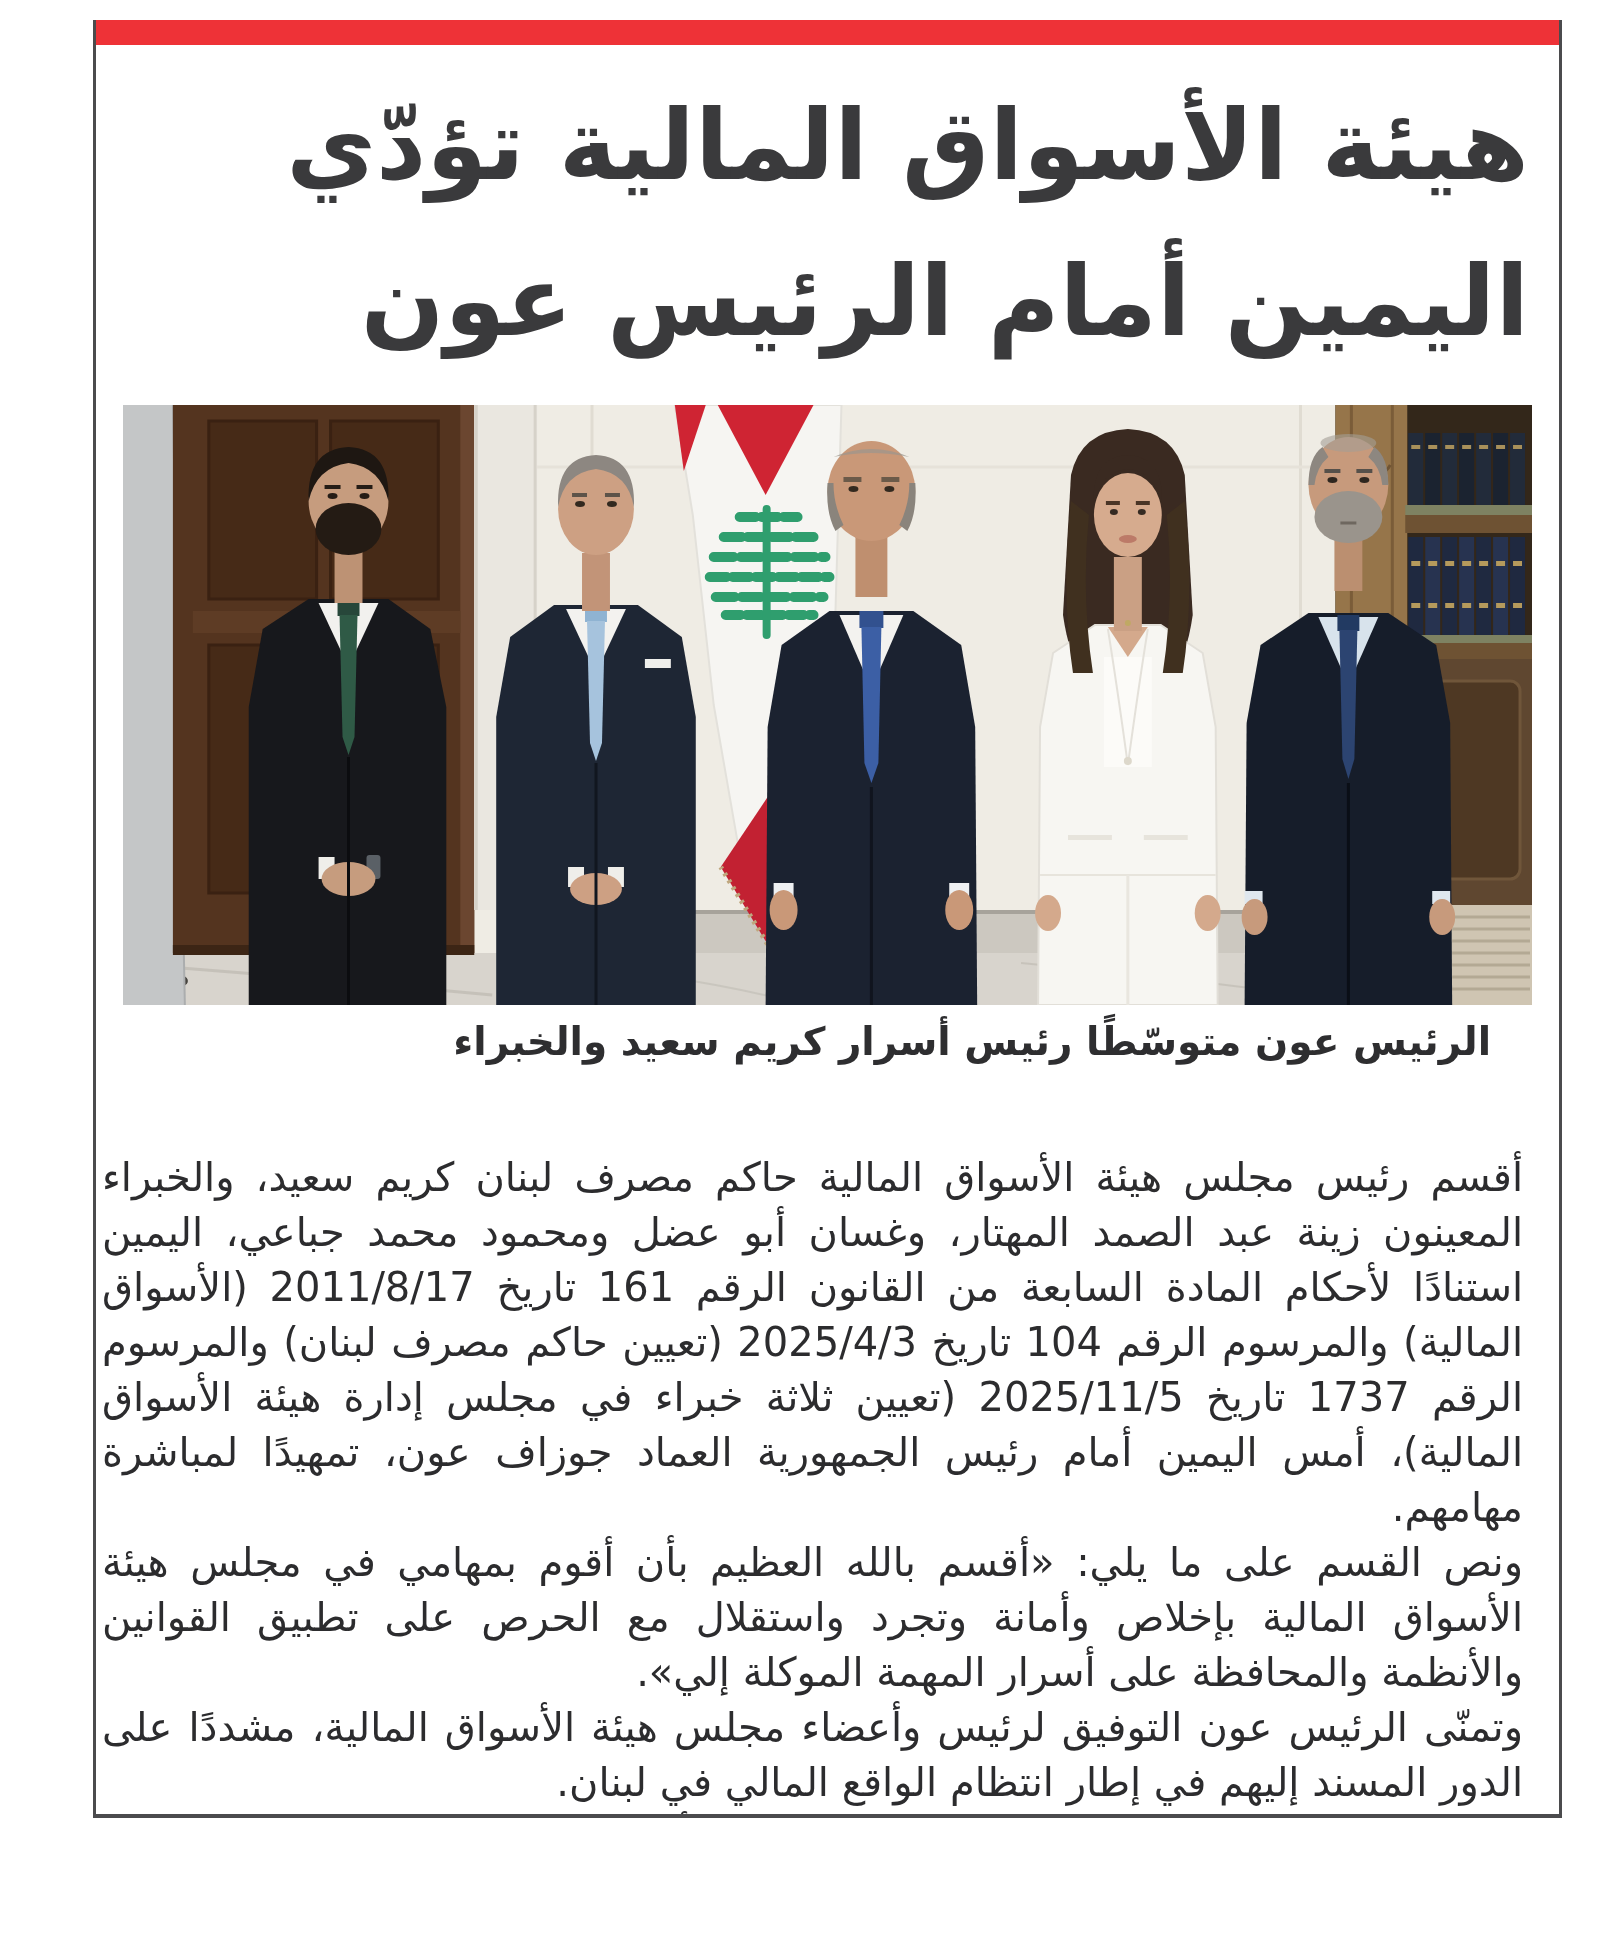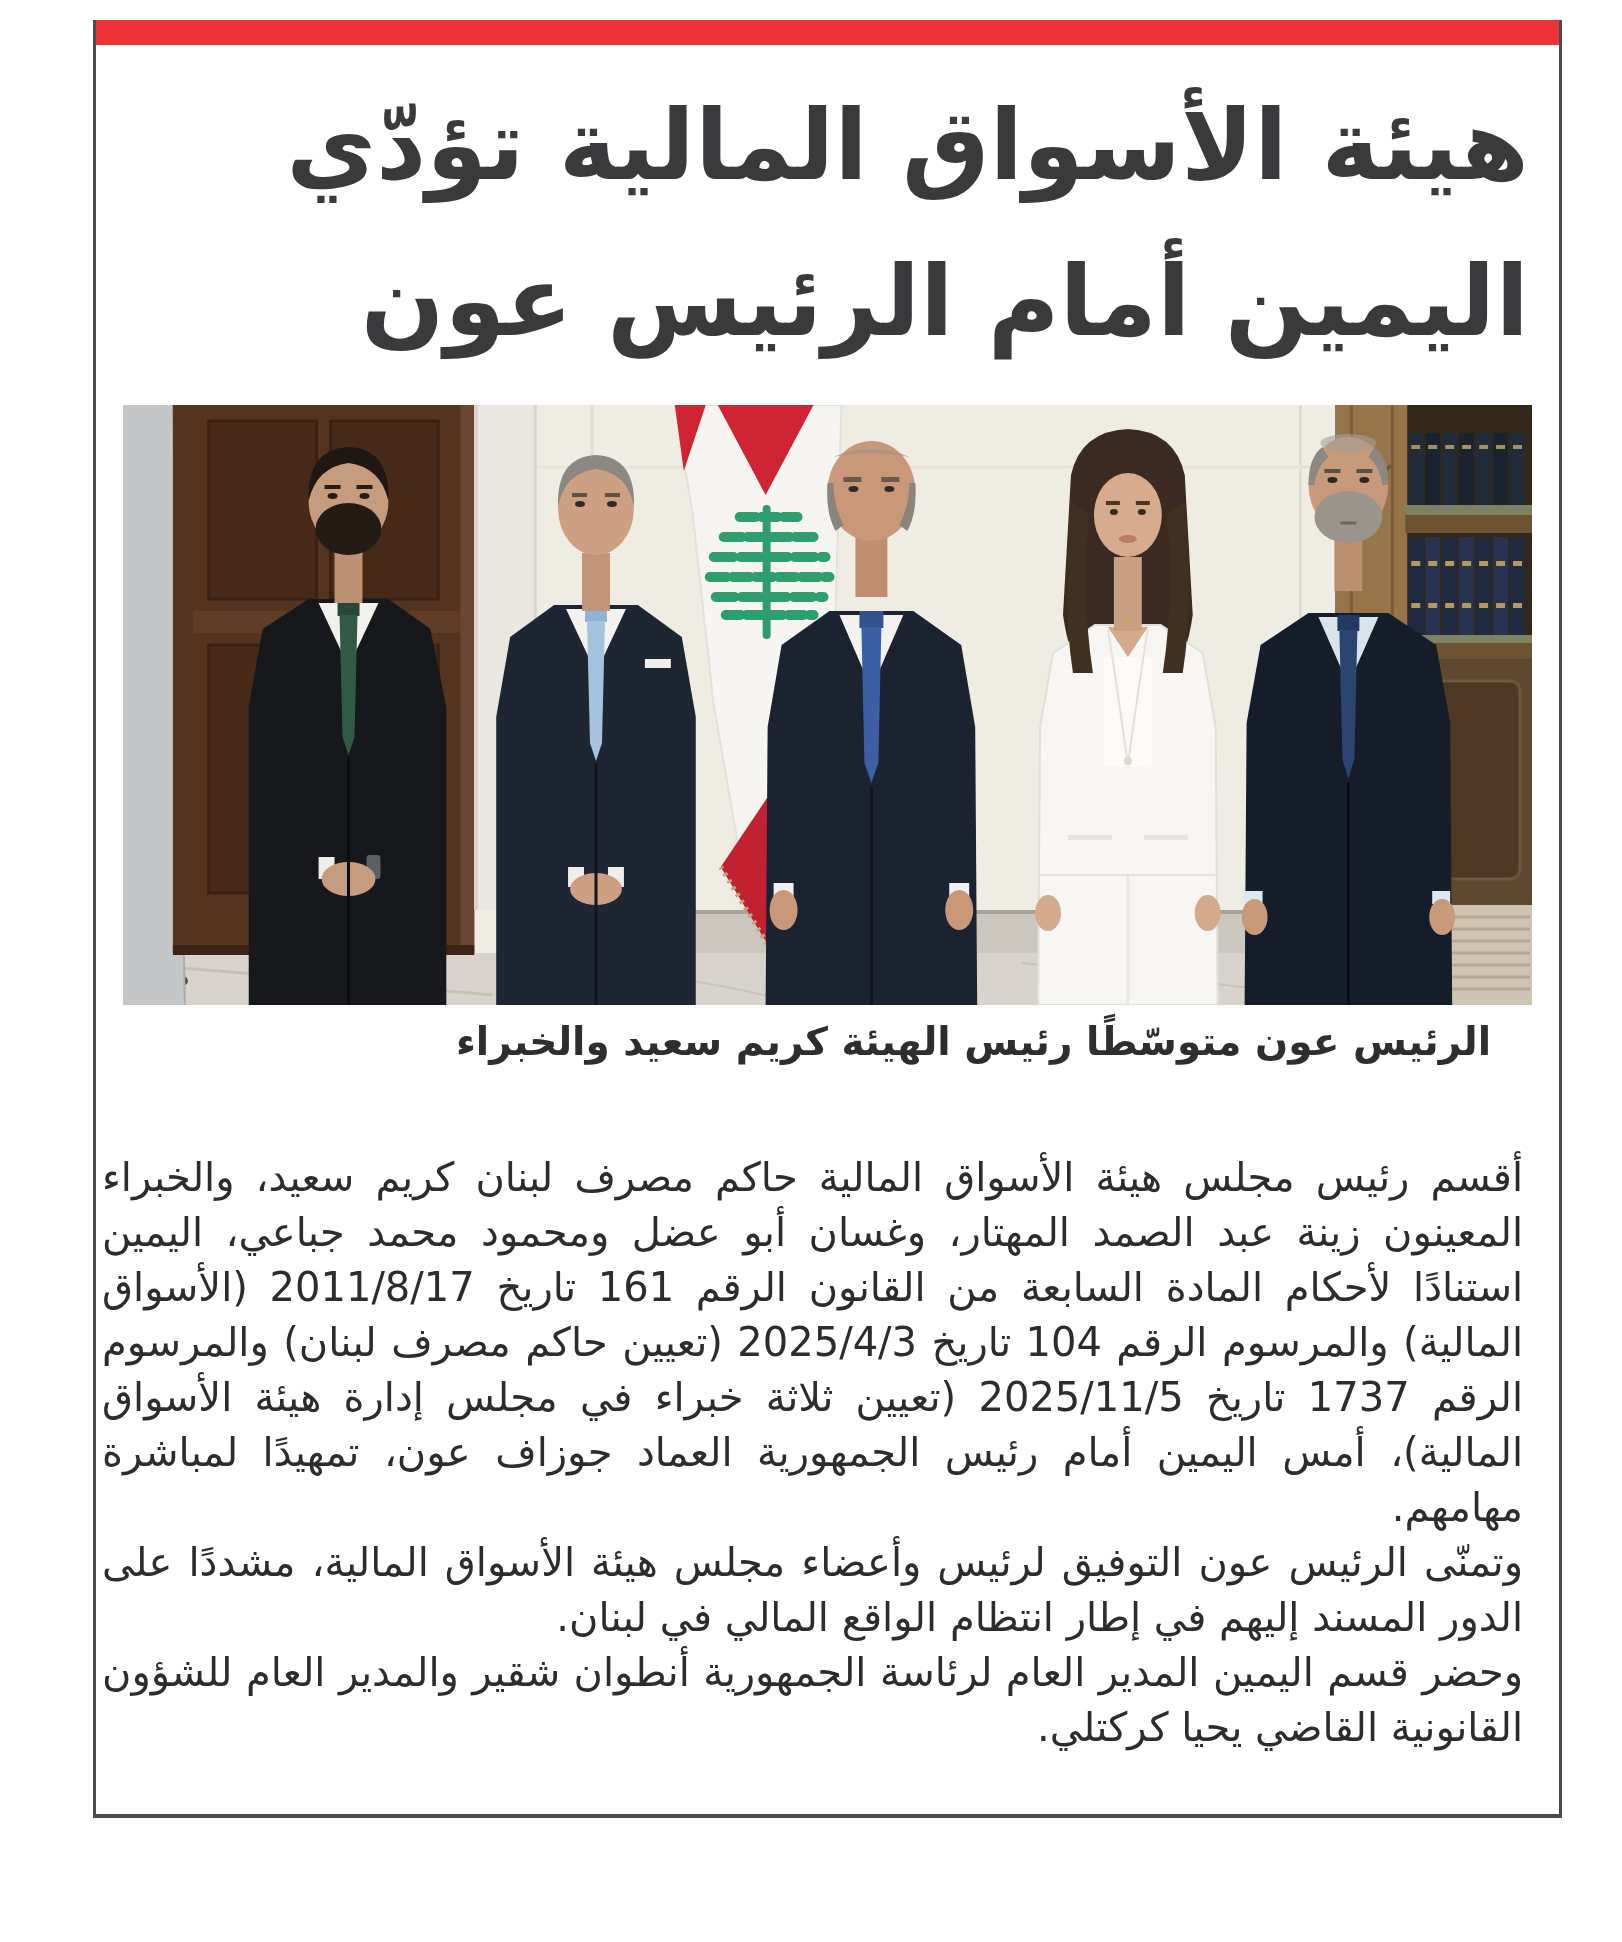--- a/index.html
+++ b/index.html
@@ -274,22 +274,23 @@
           <line x1="1220" y1="118" x2="1236" y2="118" stroke="#6e675f" stroke-width="3"></line>
           <rect x="1124" y="486" width="18" height="13" fill="#dfe7ee"></rect>
             <rect x="1312" y="486" width="18" height="13" fill="#dfe7ee"></rect>
           <ellipse cx="1134" cy="512" rx="13" ry="18" fill="#c79a7c"></ellipse>
             <ellipse cx="1322" cy="512" rx="13" ry="18" fill="#c79a7c"></ellipse>
           <line x1="1228" y1="378" x2="1228" y2="600" stroke="#0a0e16" stroke-width="3"></line>
         </g>
       </svg>
     </figure>
 
-    <figcaption class="caption">الرئيس عون متوسّطًا رئيس الهيئة كريم سعيد والخبراء</figcaption>
+    <figcaption class="caption">الرئيس عون متوسّطًا رئيس أسرار كريم سعيد والخبراء</figcaption>
 
     <div class="body-text" style="color: rgb(44, 44, 46);">
       <p>أقسم رئيس مجلس هيئة الأسواق المالية حاكم مصرف لبنان كريم سعيد، والخبراء المعينون زينة عبد الصمد المهتار، وغسان أبو عضل ومحمود محمد جباعي، اليمين استنادًا لأحكام المادة السابعة من القانون الرقم 161 تاريخ 2011/8/17 (الأسواق المالية) والمرسوم الرقم 104 تاريخ 2025/4/3 (تعيين حاكم مصرف لبنان) والمرسوم الرقم 1737 تاريخ 2025/11/5 (تعيين ثلاثة خبراء في مجلس إدارة هيئة الأسواق المالية)، أمس اليمين أمام رئيس الجمهورية العماد جوزاف عون، تمهيدًا لمباشرة مهامهم.</p>
+      <p>ونص القسم على ما يلي: «أقسم بالله العظيم بأن أقوم بمهامي في مجلس هيئة الأسواق المالية بإخلاص وأمانة وتجرد واستقلال مع الحرص على تطبيق القوانين والأنظمة والمحافظة على أسرار المهمة الموكلة إلي».</p>
       <p>وتمنّى الرئيس عون التوفيق لرئيس وأعضاء مجلس هيئة الأسواق المالية، مشددًا على الدور المسند إليهم في إطار انتظام الواقع المالي في لبنان.</p>
       <p>وحضر قسم اليمين المدير العام لرئاسة الجمهورية أنطوان شقير والمدير العام للشؤون القانونية القاضي يحيا كركتلي.</p>
     </div>
 
   </div>
 </div>
 
 </body></html>

